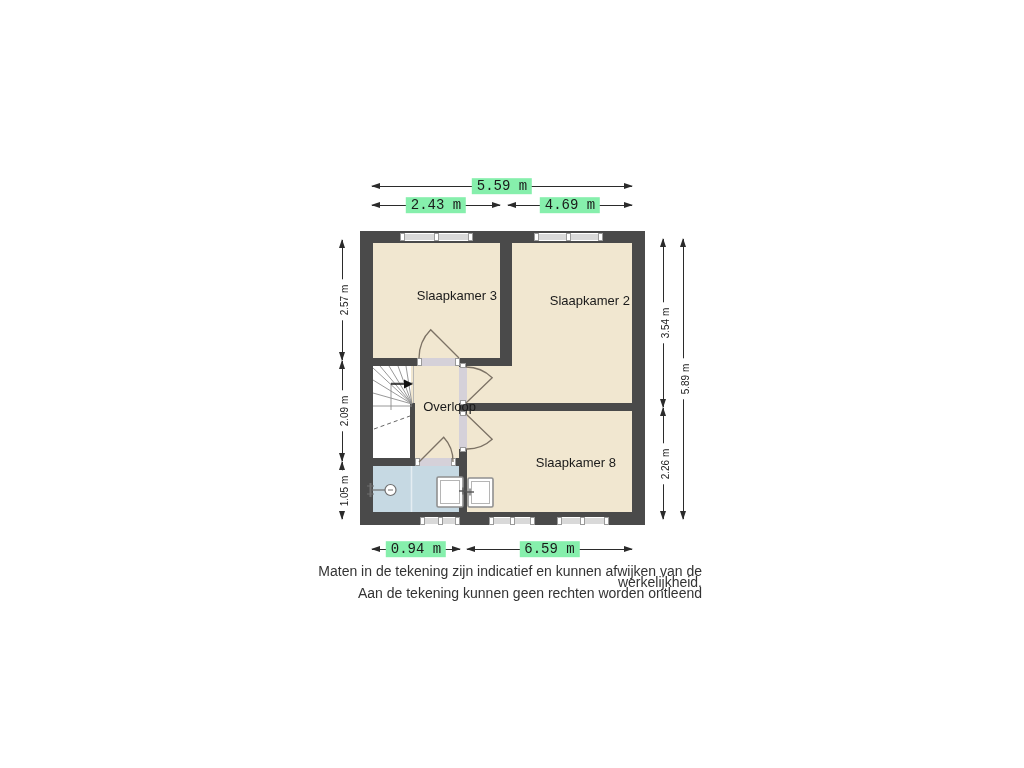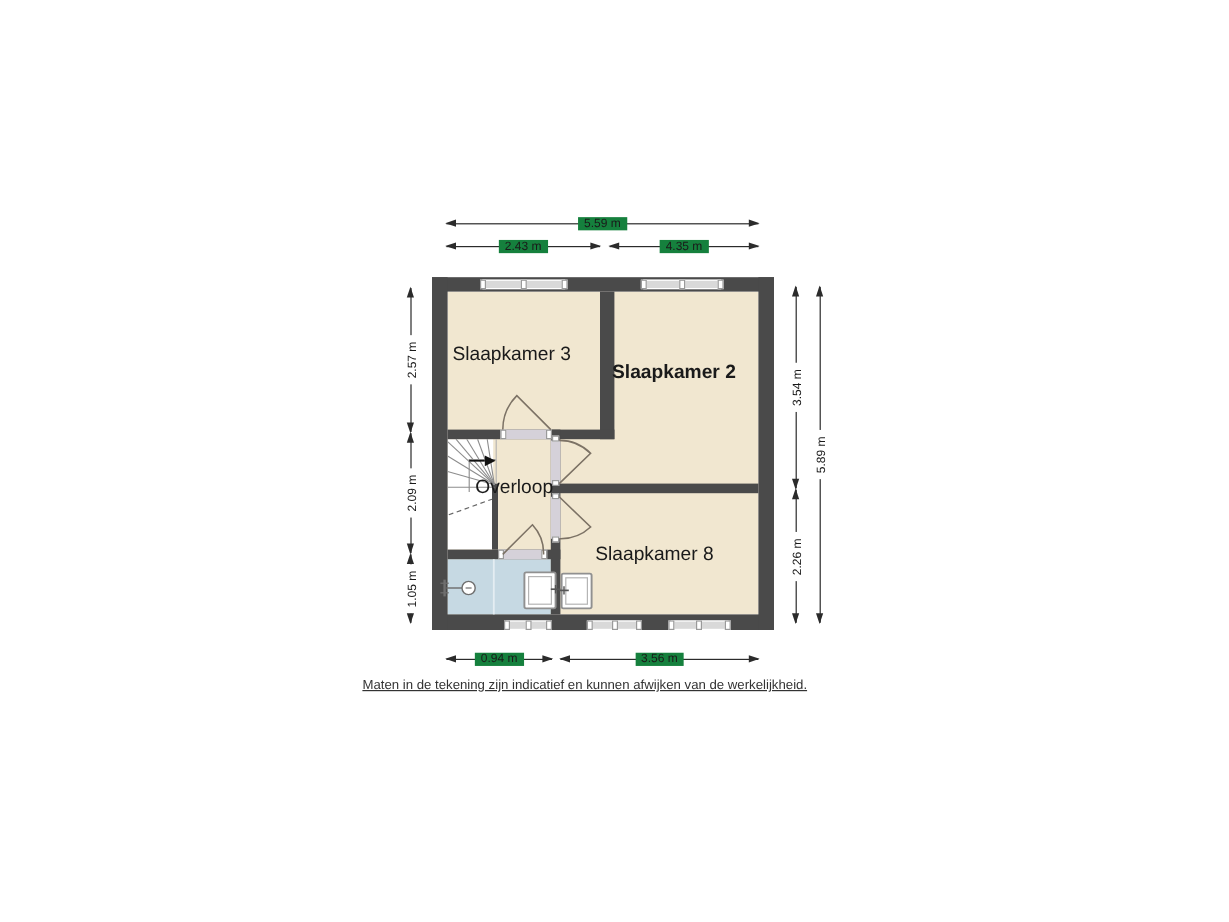--- a/index.html
+++ b/index.html
@@ -6,37 +6,37 @@
   .canvas{position:relative;width:1024px;height:768px;background:#fff;overflow:hidden;
           font-family:"Liberation Sans",sans-serif;color:var(--text,#1a1a1a);}
   .abs{position:absolute;}
   .fill-room{background:var(--room-fill,#f1e7d0);}
   .fill-stairs{background:#fff;}
   .fill-wet{background:var(--wet-room-fill,#c6d9e3);}
   .wall{background:var(--wall,#4a4a4a);}
   .threshold{background:var(--threshold,#d5d1d9);}
   .window{background:var(--window,#d9d9d9);border:1px solid #fff;box-sizing:border-box;}
   .jamb{width:5px;height:8px;background:#fff;border:1px solid #9a9a9a;box-sizing:border-box;}
-  .room-label{position:absolute;font-size:16px;line-height:14px;text-align:left;color:var(--text,#1a1a1a);}
+  .room-label{position:absolute;font-size:13px;line-height:14px;text-align:right;color:var(--text,#1a1a1a);}
   
   .dim-h{position:absolute;height:0;border-top:1px solid var(--dim-line,#2b2b2b);}
   .dim-h::before{content:"";position:absolute;left:-1px;top:-4px;width:0;height:0;border-style:solid;
                  border-width:3.5px 9px 3.5px 0;border-color:transparent var(--dim-line,#2b2b2b) transparent transparent;}
   .dim-h::after{content:"";position:absolute;right:-1px;top:-4px;width:0;height:0;border-style:solid;
                 border-width:3.5px 0 3.5px 9px;border-color:transparent transparent transparent var(--dim-line,#2b2b2b);}
-  .dim-h .dim-label{position:absolute;left:50%;top:0;transform:translate(-50%,-55%);background:#15803d;
-                    padding:0 5px;font-size:10px;white-space:nowrap;}
+  .dim-h .dim-label{position:absolute;left:50%;top:0;transform:translate(-50%,-55%);background:#86efac;
+                    padding:0 5px;font-size:14px;white-space:nowrap;font-family:Liberation Mono, monospace;}
   .dim-v{position:absolute;width:0;border-left:1px solid var(--dim-line,#2b2b2b);}
   .dim-v::before{content:"";position:absolute;top:-1px;left:-4px;width:0;height:0;border-style:solid;
                  border-width:0 3.5px 9px 3.5px;border-color:transparent transparent var(--dim-line,#2b2b2b) transparent;}
   .dim-v::after{content:"";position:absolute;bottom:-1px;left:-4px;width:0;height:0;border-style:solid;
                 border-width:9px 3.5px 0 3.5px;border-color:var(--dim-line,#2b2b2b) transparent transparent transparent;}
   .dim-v .dim-label{position:absolute;top:50%;left:0.5px;transform:translate(-50%,-50%) rotate(-90deg);
                     background:#fff;padding:0 5px;font-size:10px;white-space:nowrap;}
-  .footer{position:absolute;left:302px;top:566px;width:400px;text-align:left;font-size:11px;line-height:11px;color:#333;text-decoration:underline;}
+  .footer{position:absolute;left:302px;top:566px;width:400px;text-align:right;font-size:14px;line-height:11px;color:#333;}
   svg.overlay{position:absolute;left:0;top:0;pointer-events:none;}
 </style>
 </head>
 <body>
 
 <div class="canvas">
 
   <div class="abs fill-room" style="left:373px;top:243px;width:259px;height:269px;"></div>
   <div class="abs fill-stairs" style="left:373px;top:366px;width:38px;height:92px;"></div>
   <div class="abs fill-wet" style="left:373px;top:466px;width:86px;height:46px;"></div>
@@ -136,32 +136,32 @@
     </g>
     <g>
       <rect x="468" y="478" width="25" height="29" rx="1.5" fill="#fff" stroke="#909090" stroke-width="1.6"></rect>
       <rect x="471.5" y="481.5" width="18" height="22" fill="none" stroke="#b5b5b5" stroke-width="1"></rect>
       <line x1="466" y1="492" x2="474" y2="492" stroke="#555" stroke-width="1.4"></line>
       <line x1="470" y1="488.5" x2="470" y2="495.5" stroke="#555" stroke-width="1.2"></line>
     </g>
   </svg>
 
   <div class="room-label" style="left:377px;top:289px;width:120px;">Slaapkamer 3</div>
-  <div class="room-label" style="left:510px;top:304px;width:120px;font-weight:bold;">Slaapkamer 2</div>
+  <div class="room-label" style="left:510px;top:294px;width:120px;">Slaapkamer 2</div>
   <div class="room-label" style="left:496px;top:456px;width:120px;">Slaapkamer 8</div>
   <div class="room-label" style="left:396px;top:400px;width:80px;">Overloop</div>
 
   <div class="dim-h" style="left:372px;top:186px;width:260px;">
     <span class="dim-label">5.59 m</span>
   </div>
   <div class="dim-h" style="left:372px;top:205px;width:128px;">
     <span class="dim-label">2.43 m</span>
   </div>
   <div class="dim-h" style="left:508px;top:205px;width:124px;">
-    <span class="dim-label">4.35 m</span>
+    <span class="dim-label">4.69 m</span>
   </div>
 
   <div class="dim-v" style="left:342px;top:240px;height:120px;">
     <span class="dim-label">2.57 m</span>
   </div>
   <div class="dim-v" style="left:342px;top:361px;height:100px;">
     <span class="dim-label">2.09 m</span>
   </div>
   <div class="dim-v" style="left:342px;top:462px;height:57px;">
     <span class="dim-label">1.05 m</span>
@@ -174,20 +174,21 @@
     <span class="dim-label">2.26 m</span>
   </div>
   <div class="dim-v" style="left:683px;top:239px;height:280px;">
     <span class="dim-label">5.89 m</span>
   </div>
 
   <div class="dim-h" style="left:372px;top:549px;width:88px;">
     <span class="dim-label">0.94 m</span>
   </div>
   <div class="dim-h" style="left:467px;top:549px;width:165px;">
-    <span class="dim-label">3.56 m</span>
+    <span class="dim-label">6.59 m</span>
   </div>
 
   <div class="footer">
     <div>Maten in de tekening zijn indicatief en kunnen afwijken van de werkelijkheid.</div>
+    <div>Aan de tekening kunnen geen rechten worden ontleend</div>
   </div>
 
 </div>
 
 </body></html>

